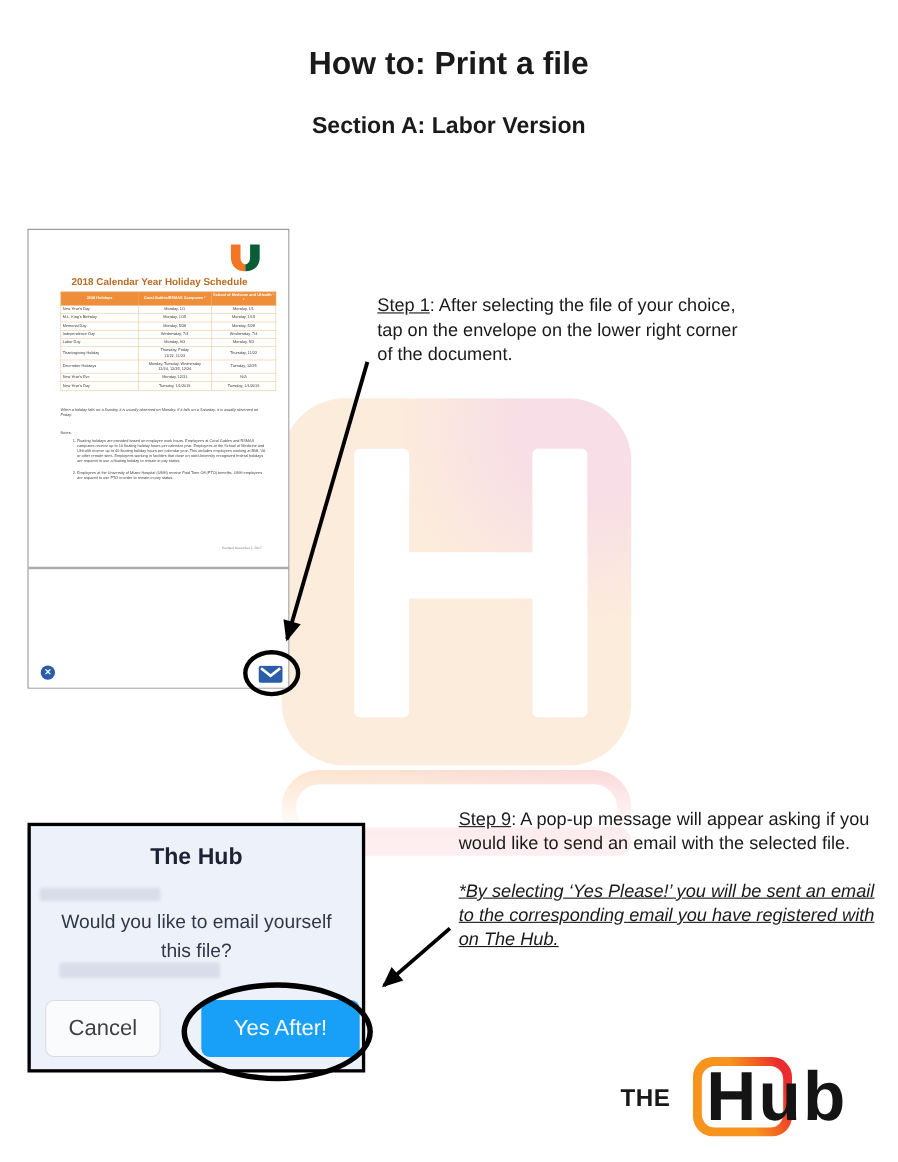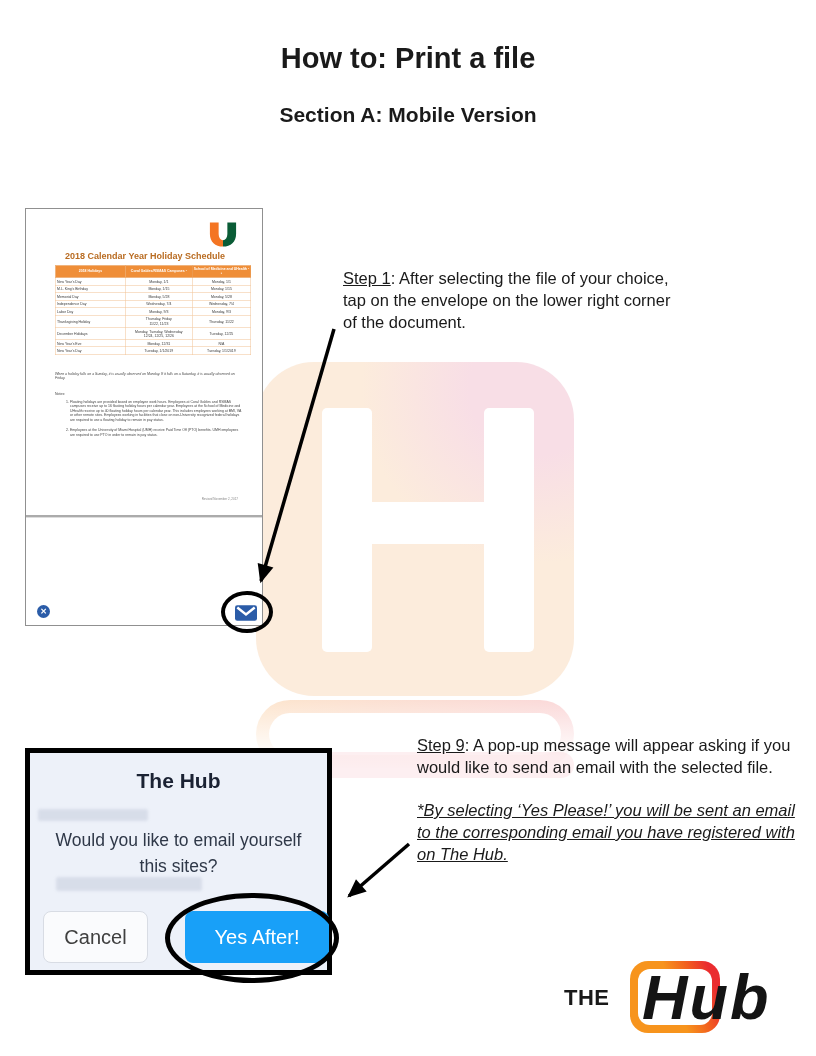--- a/index.html
+++ b/index.html
@@ -74,21 +74,21 @@
 
   
   .step, .note-italic { position:absolute; font-size:16.5px; line-height:1.33; z-index:3; }
   .step1 { left:343px; top:268px; width:334px; }
   .step2 { left:417px; top:735px; width:392px; }
   .note-italic { left:417px; top:800px; width:394px; font-style:italic;text-decoration:underline; }
   .u { text-decoration:underline; }
 
   
   .dialog { position:absolute; left:25px; top:748px; width:307px; height:227px;
-    background:#edf1f9; border:5px solid #000000; z-index:2; }
+    background:#edf1f9; border:3px solid #000000; z-index:2; }
   .ghost { position:absolute; background:#9aa4bc; opacity:.25; border-radius:2px;
     filter:blur(1.5px); }
   .g1 { left:8px; top:56px; width:110px; height:12px; }
   .g2 { left:26px; top:124px; width:146px; height:14px; }
   .dialog-title { position:absolute; top:16px; left:0; width:100%; text-align:center;
     font-size:21px; font-weight:bold; color:#1b2233; }
   .dialog-msg { position:absolute; top:74px; left:50%; transform:translateX(-50%);
     width:268px; text-align:center; font-size:17.5px; line-height:1.5; color:#2f3848; }
   .dialog button { position:absolute; top:158px; height:52px; font-size:20px;
     font-family:"Liberation Sans", sans-serif; cursor:pointer; }
@@ -98,21 +98,21 @@
     border:none; border-radius:8px; }
 
   
   .hub-the { position:absolute; left:564px; top:985px; font-size:22px; font-weight:bold;
     letter-spacing:.5px; color:#191919; z-index:3; }
   .hub-ring { position:absolute; left:630px; top:961px; width:90px; height:72px;
     border-radius:18px; z-index:3;
     background:linear-gradient(70deg, #f7941d 50%, #f2601f 70%, #ea2c2f 88%); }
   .hub-ring-inner { position:absolute; inset:8px; background:#fff; border-radius:12px; }
   .hub-word { position:absolute; left:642px; top:966px; font-size:63px; font-weight:bold;
-    letter-spacing:2px; line-height:1; color:#141414; z-index:3;font-style:italic; }
+    letter-spacing:2px; line-height:1; color:#141414; z-index:3; }
 
   .arrows { position:absolute; left:0; top:0; width:816px; height:1056px;
     z-index:5; pointer-events:none; }
 </style>
 </head>
 <body>
 
 <div class="canvas">
 
   <div class="wm">
@@ -122,21 +122,21 @@
   </div>
   <div class="wm-reflect">
     <div class="wm-ring">
         <div class="wm-ring-inner"></div>
       </div>
     <div class="wm-fade"></div>
   </div>
   <div class="wm-reflect2"></div>
 
   <h1 class="page-title">How to: Print a file</h1>
-  <h2 class="page-subtitle">Section A: Mobile Version</h2>
+  <h2 class="page-subtitle">Section A: Labor Version</h2>
 
   <div class="doc-frame">
     <div class="doc-scale">
       <div class="doc-page1">
         <svg class="um-logo" viewBox="0 0 33 27">
           <path fill="#f47523" d="M3,1 h9 v12 c0,4 2,6 4.5,6.5 v6.5 c-8,0 -13.5,-5 -13.5,-13 z"></path>
           <path fill="#0a5c36" d="M30,1 h-9 v12 c0,4 -2,6 -4.5,6.5 v6.5 c8,0 13.5,-5 13.5,-13 z"></path>
         </svg>
         <div class="doc-title">2018 Calendar Year Holiday Schedule</div>
         <table class="doc-table">
@@ -220,21 +220,21 @@
     </svg>
   </div>
   <div class="ellipse ellipse-envelope"></div>
 
   <p class="step step1"><span class="u">Step 1</span><span>: After selecting the file of your choice, tap on the envelope on the lower right corner of the document.</span></p>
 
   <div class="dialog">
     <div class="ghost g1"></div>
     <div class="ghost g2"></div>
     <div class="dialog-title">The Hub</div>
-    <div class="dialog-msg">Would you like to email yourself this sites?</div>
+    <div class="dialog-msg">Would you like to email yourself this file?</div>
     <button class="btn-cancel">Cancel</button>
     <button class="btn-yes">Yes After!</button>
   </div>
   <div class="ellipse ellipse-yes"></div>
 
   <p class="step step2"><span class="u">Step 9</span><span>: A pop-up message will appear asking if you would like to send an email with the selected file.</span></p>
   <p class="note-italic">*By selecting ‘Yes Please!’ you will be sent an email to the corresponding email you have registered with on The Hub.</p>
 
   <span class="hub-the">THE</span>
   <div class="hub-ring">

